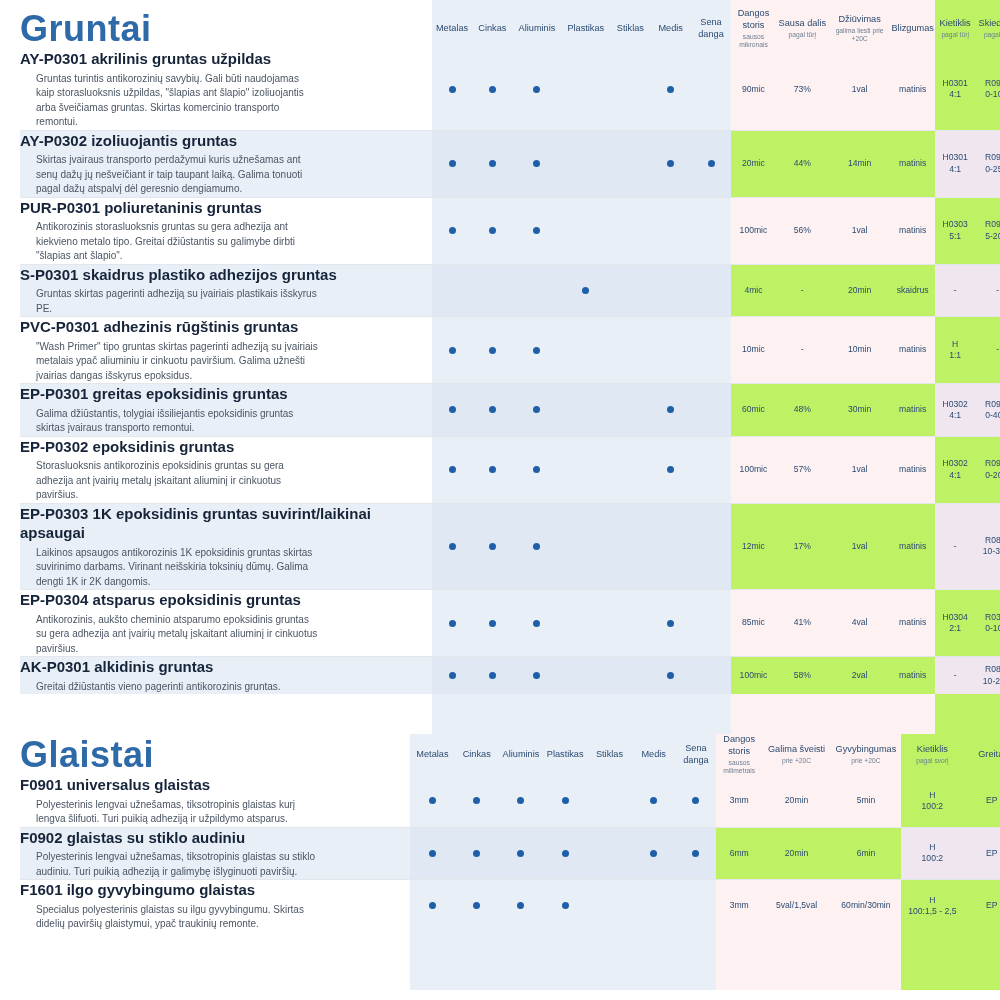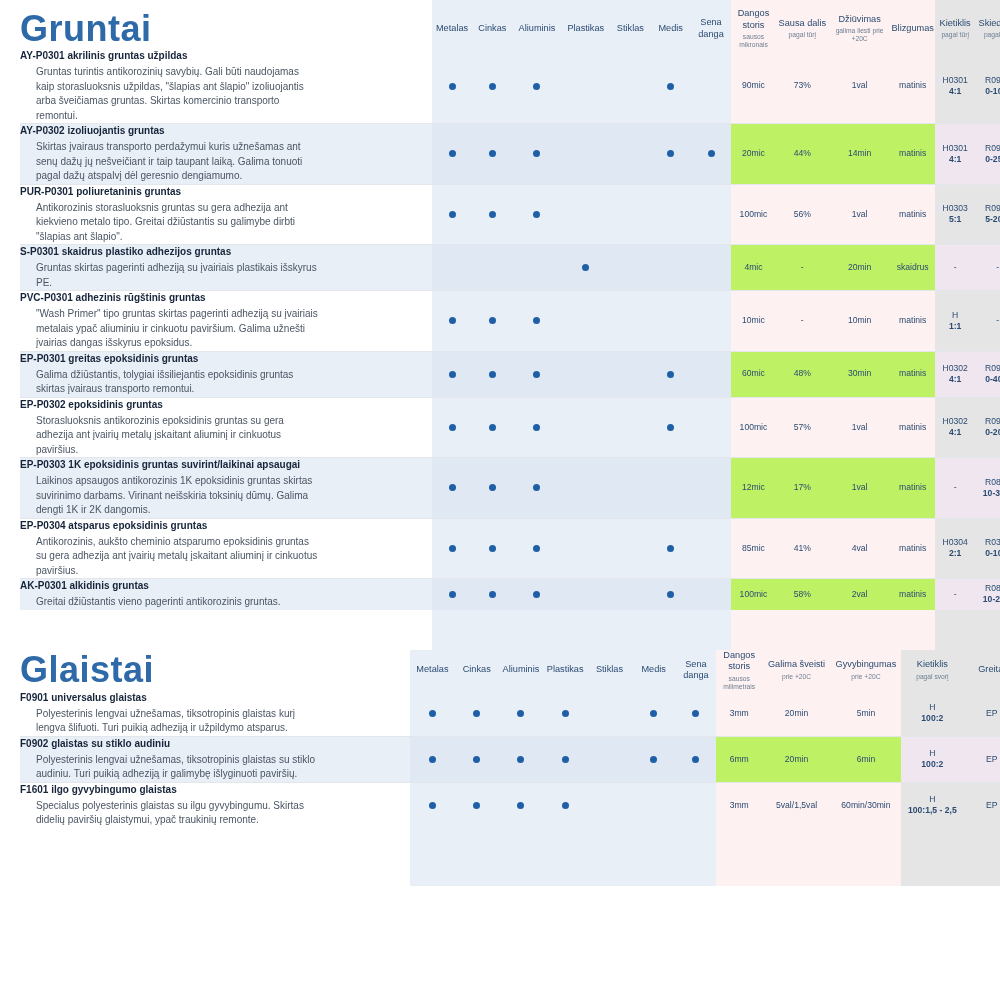--- a/index.html
+++ b/index.html
@@ -50,28 +50,28 @@
     letter-spacing: 0.5px;
     line-height: 1;
   }
 
   
   .bg-white { background: #ffffff; }
   .bg-blue  { background: #e9eff7; }
   .bg-blue2 { background: #dfe8f3; }
   .bg-pink  { background: #fdf1f1; }
   .bg-pink2 { background: #bef264; }
-  .bg-lilac { background: #e5e5e5; }
+  .bg-lilac { background: #bef264; }
   .bg-lilac2{ background: #efe6ef; }
 
   .row-sep td { border-bottom: 1px solid #e3e6ea; }
 
   .prodcell { padding: 10px 18px 10px 66px; }
   .prod-name {
-    font-size: 10px;
+    font-size: 15px;
     font-weight: bold;
     color: #16243a;
     line-height: 1.3;
     margin-bottom: 3px;
   }
   .prod-desc {
     font-size: 10px;
     color: #4a5563;
     line-height: 1.45;
     padding-left: 16px;
@@ -84,21 +84,21 @@
     background: #1f5fa8;
     margin: 0 auto;
     display: block;
   }
   .val {
     text-align: center;
     font-size: 8.6px;
     color: #2b4b72;
     line-height: 1.3;
   }
-  .val .l2 { display: block; font-weight: bold; }
+  .val .l2 { display: block; }
 
   
   .spacer-row td { height: 40px; }
 
   
   .g-c-name { width: 388px; }
   .g-c-sub  { width: 44px; }
   .g-c-sena { width: 40px; }
   .g-c-th   { width: 46px; }
   .g-c-sv   { width: 68px; }

